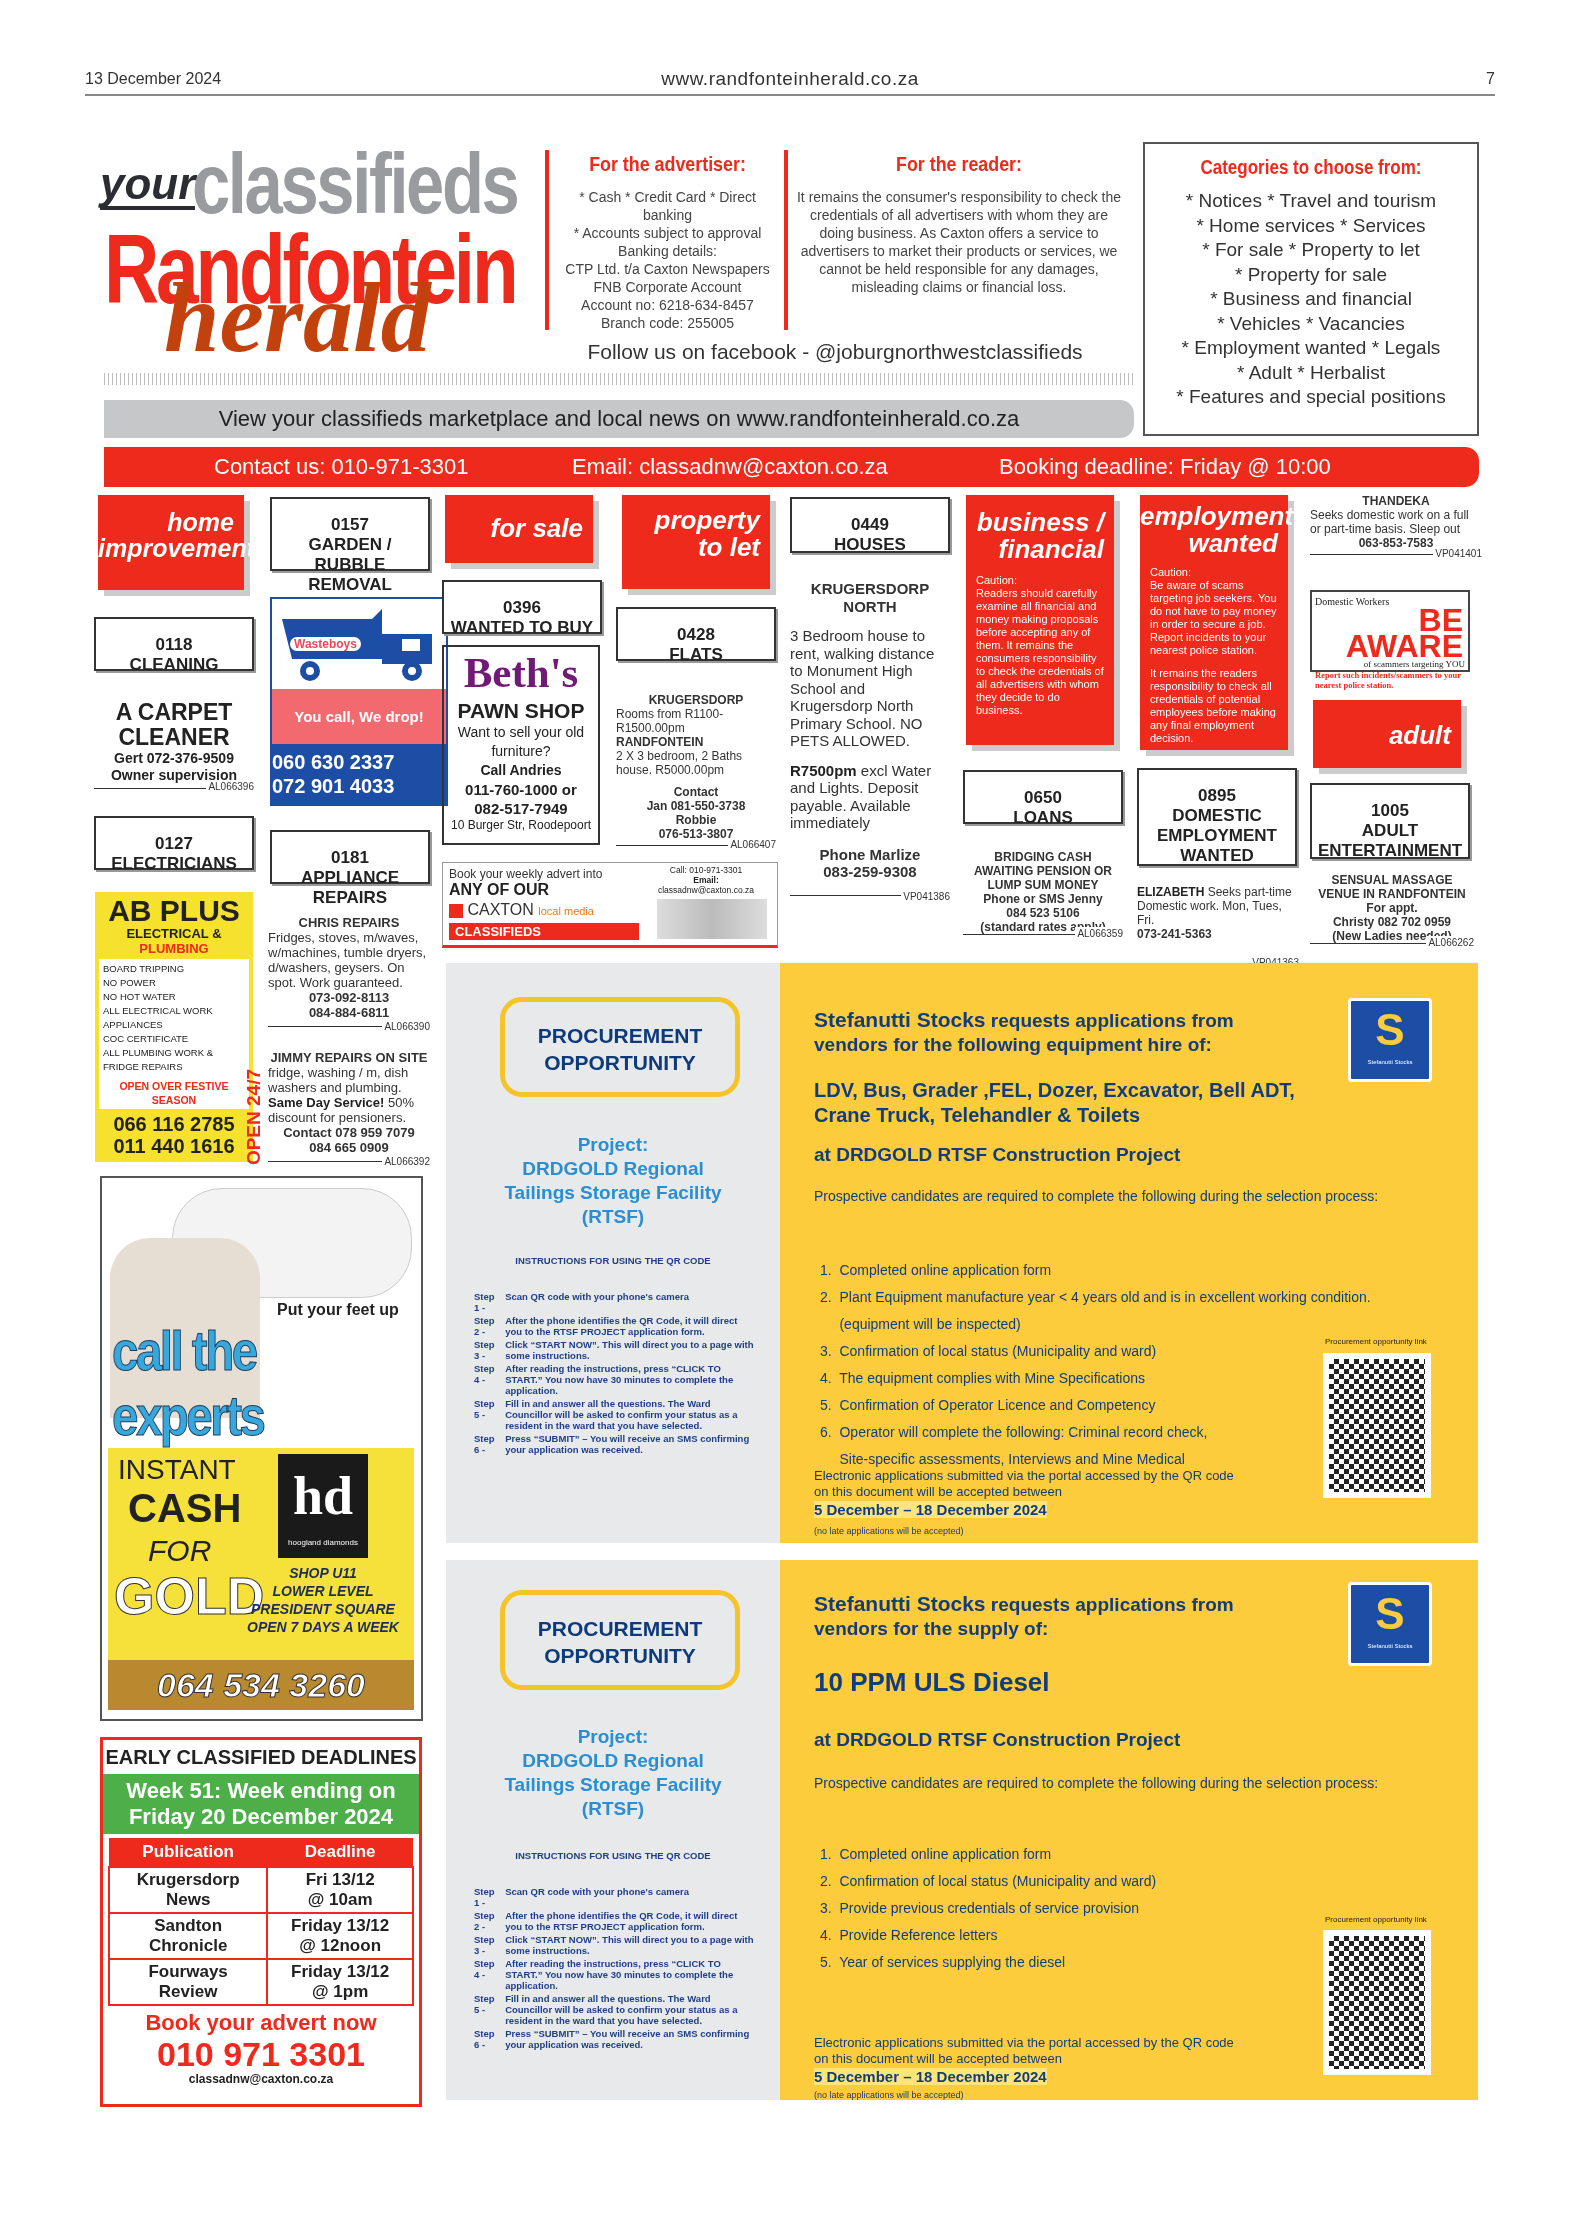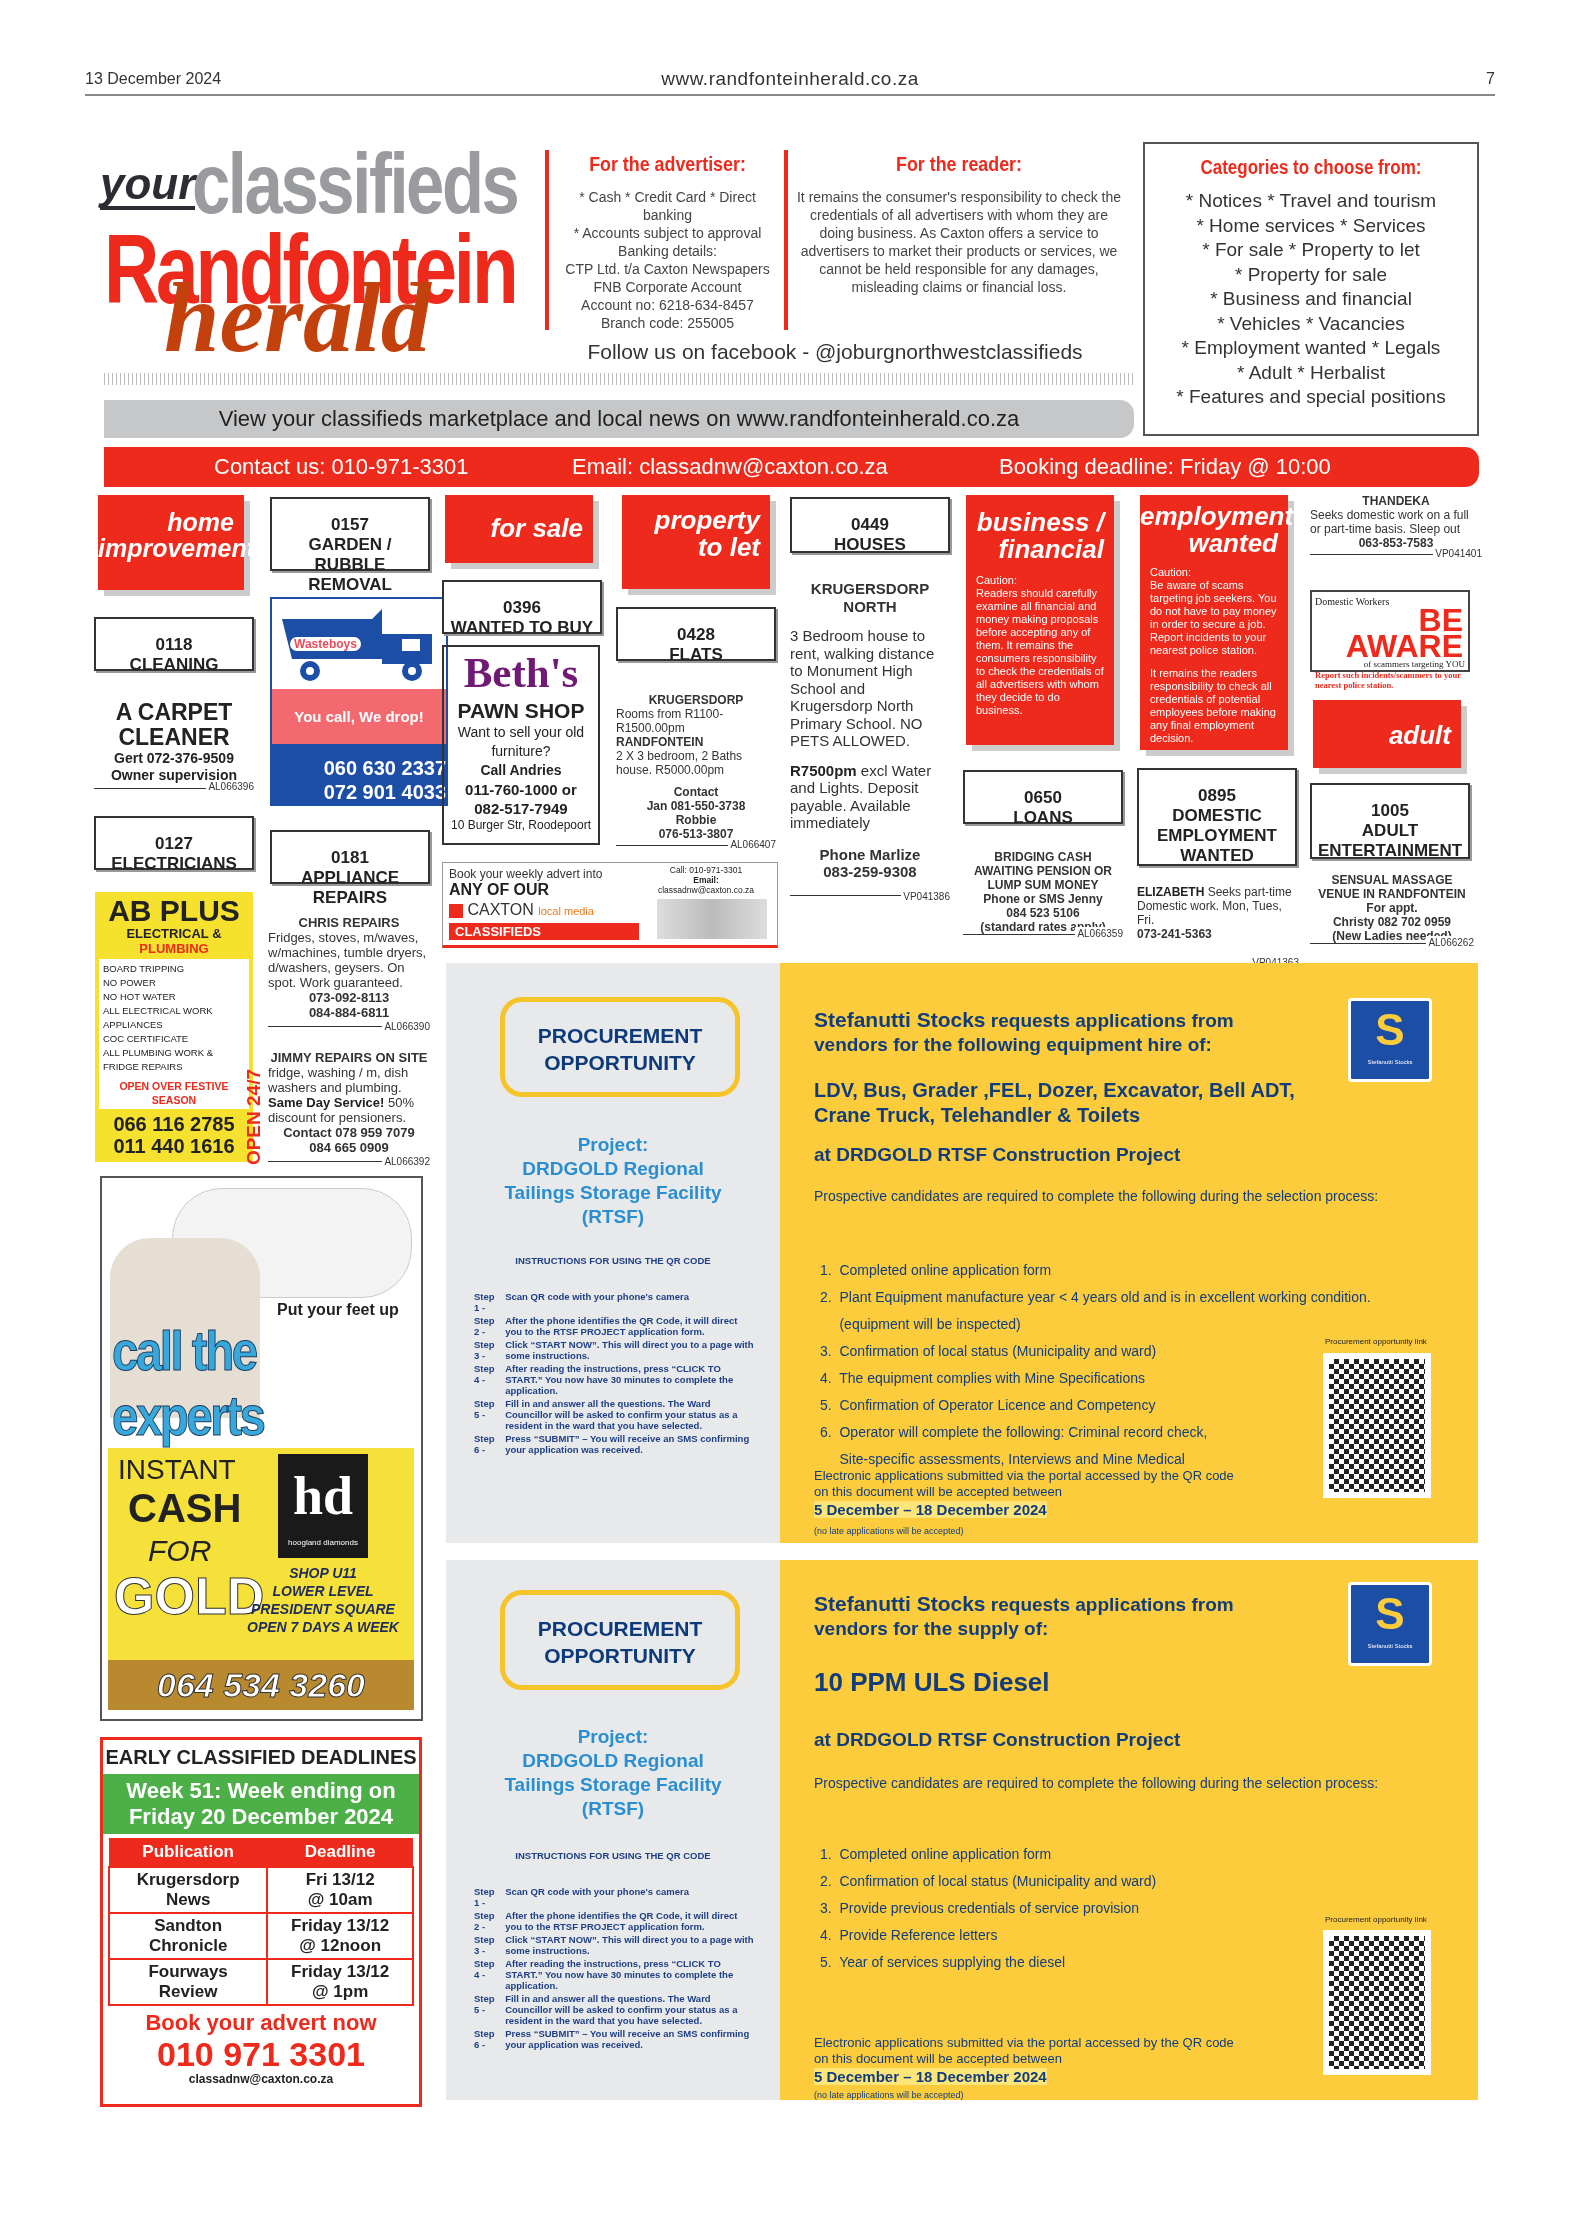--- a/index.html
+++ b/index.html
@@ -156,21 +156,21 @@
         <rect x="110" y="35" width="50" height="30" fill="#1d4ea6"></rect>
         <rect x="130" y="40" width="18" height="12" fill="#fff"></rect>
         <circle cx="38" cy="72" r="10" fill="#1d4ea6"></circle>
         <circle cx="38" cy="72" r="4" fill="#fff"></circle>
         <circle cx="140" cy="72" r="10" fill="#1d4ea6"></circle>
         <circle cx="140" cy="72" r="4" fill="#fff"></circle>
       </svg>
     <div style="position:absolute;left:18px;top:38px;background:#fff;border-radius:8px;padding:0 4px;font-size:12px;font-weight:bold;color:#e94b5b">Wasteboys</div>
   </div>
   <div style="background:#f26a70;height:55px;color:#fff;font-size:15px;font-weight:bold;text-align:center;line-height:55px">You call, We drop!</div>
-  <div style="background:#1d4ea6;height:60px;color:#fff;font-size:20px;font-weight:bold;text-align:right;line-height:24px;padding-top:12px">
+  <div style="background:#1d4ea6;height:60px;color:#fff;font-size:20px;font-weight:bold;text-align:left;line-height:24px;padding-top:6px">
     <div>060 630 2337</div>
       <div>072 901 4033</div>
   </div>
 </div>
 <div class="abs catcode" style="left:270px;top:830px;width:160px;height:54px">
   <div>0181</div>
     <div>APPLIANCE REPAIRS</div>
 </div>
 <div class="abs ad center" style="left:268px;top:915px;width:162px">
   <div style="font-weight:bold">CHRIS REPAIRS</div>

